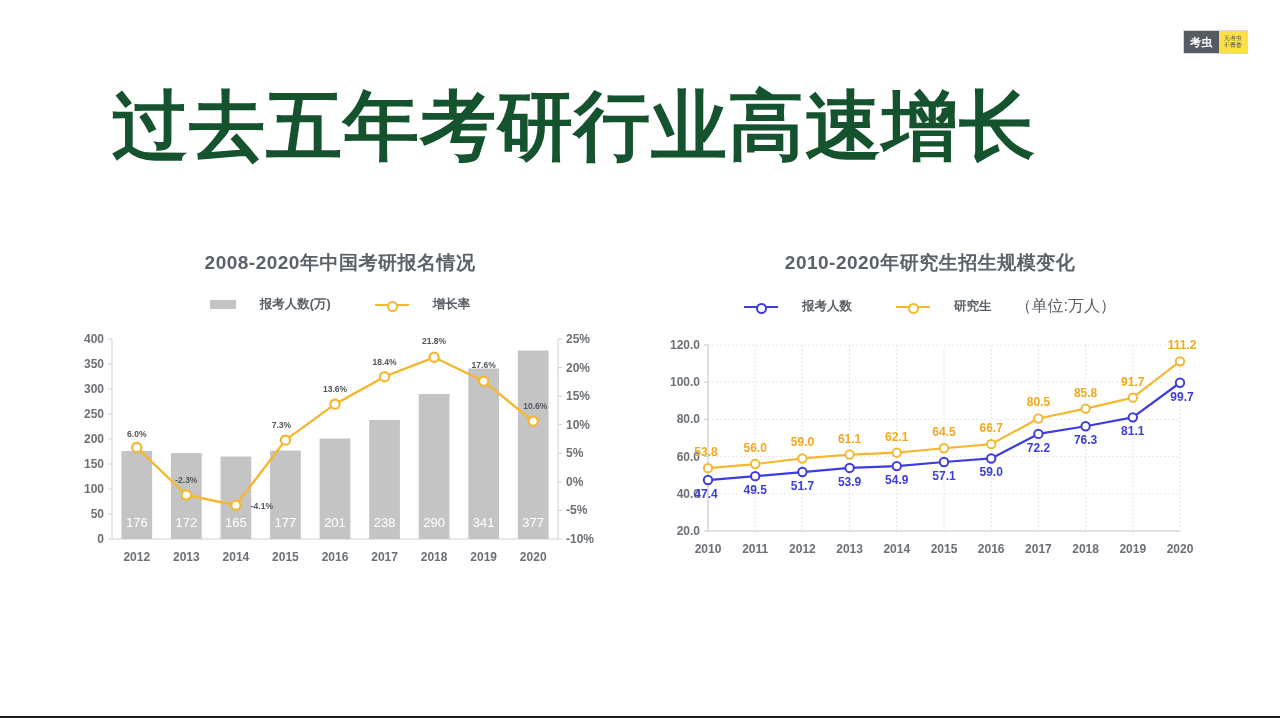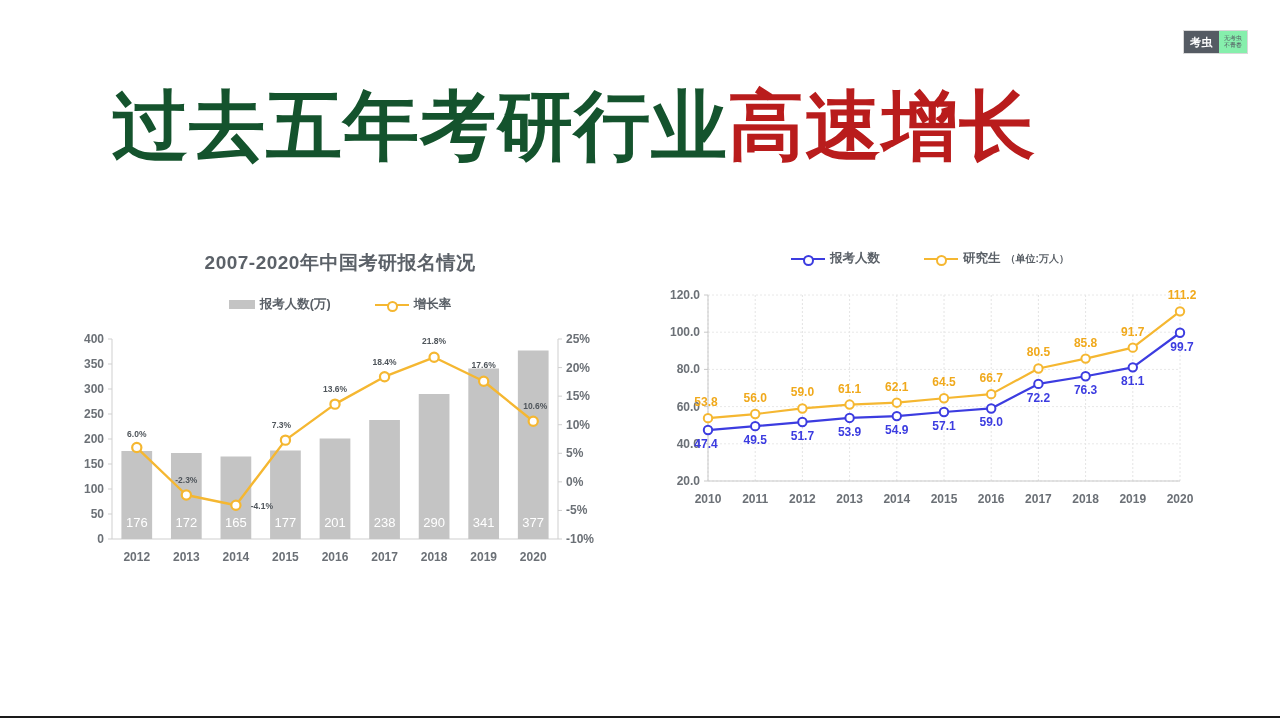--- a/index.html
+++ b/index.html
@@ -16,21 +16,21 @@
     border-bottom: 2px solid #1a1a1a;
   }
 
   
   .watermark {
     position: absolute;
     top: 30px; right: 32px;
     display: flex;
     align-items: stretch;
     border: 1px solid #d8d8d8;
-    background: #86efac;
+    background: #fde047;
     height: 24px;
   }
   .wm-main {
     background: #555b63;
     color: #ffffff;
     font-size: 11px;
     font-weight: bold;
     letter-spacing: .5px;
     padding: 0 6px;
     display: flex; align-items: center;
@@ -48,21 +48,21 @@
   .title {
     position: absolute;
     left: 112px; top: 84px;
     font-size: 76px;
     font-weight: bold;
     letter-spacing: 1px;
     white-space: nowrap;
     line-height: 1.1;
   }
   .title .t-gray { color: #14532d; }
-  .title .t-accent { color: #b91c1c; }
+  .title .t-accent { color: #14532d; }
 
   
   .panel { position: absolute; top: 250px; }
   .panel-left  { left: 70px;  width: 540px; }
   .panel-right { left: 650px; width: 560px; }
 
   .panel-title {
     text-align: center;
     font-size: 19px;
     font-weight: bold;
@@ -71,40 +71,40 @@
     margin-bottom: 20px;
   }
   .legend {
     display: flex;
     justify-content: center;
     align-items: center;
     gap: 44px;
     margin-bottom: 16px;
   }
   .legend-item {
-    display: flex; align-items: center; gap: 5px;
+    display: flex; align-items: center; gap: 24px;
     font-size: 12.5px; font-weight: bold; color: #595f66;
     white-space: nowrap;
     justify-content: flex-end;
   }
   .sw-bar { width: 26px; height: 9px; background: #c4c4c4; display:block; }
   .sw-line { position: relative; width: 34px; height: 10px; display:block; }
   .sw-line::before {
     content:""; position:absolute; left:0; top:4px; width:34px; height:2px;
   }
   .sw-line::after {
     content:""; position:absolute; left:12px; top:1px;
     width:7px; height:7px; border-radius:50%;
     background:#fff; border:2px solid currentColor;
   }
   .sw-orange { color:#f5b731; }
   .sw-orange::before { background:#f5b731; }
   .sw-blue { color:#3c3ce0; }
   .sw-blue::before { background:#3c3ce0; }
-  .legend-unit { font-size: 10px; font-weight: bold; color:#595f66; }
+  .legend-unit { font-size: 16px; font-weight: normal; color:#595f66; }
 
   
   .plot-wrap { position: relative; }
   svg { display: block; overflow: visible; }
   .axis-txt {
     font-family: "Liberation Sans", "DejaVu Sans", sans-serif;
     font-size: 12px; fill: #6b7076; font-weight: bold;
   }
   .bar-label {
     font-family: "Liberation Sans", "DejaVu Sans", sans-serif;
@@ -134,21 +134,21 @@
       <span>无考虫</span>
       <span>不青春</span>
     </div>
   </div>
 
   <h1 class="title">
     <span class="t-gray">过去五年考研行业</span><span class="t-accent">高速增长</span>
   </h1>
 
   <div class="panel panel-left">
-    <div class="panel-title">2007-2020年中国考研报名情况</div>
+    <div class="panel-title">2008-2020年中国考研报名情况</div>
     <div class="legend">
       <div class="legend-item">
         <span class="sw-bar"></span>
         <span>报考人数(万)</span>
       </div>
       <div class="legend-item">
         <span class="sw-line sw-orange"></span>
         <span>增长率</span>
       </div>
     </div>
@@ -236,20 +236,21 @@
           <text x="265" y="232" class="axis-txt" text-anchor="middle">2016</text>
           <text x="314.55555555555554" y="232" class="axis-txt" text-anchor="middle">2017</text>
           <text x="364.11111111111114" y="232" class="axis-txt" text-anchor="middle">2018</text>
           <text x="413.6666666666667" y="232" class="axis-txt" text-anchor="middle">2019</text>
           <text x="463.22222222222223" y="232" class="axis-txt" text-anchor="middle">2020</text>
         </svg>
     </div>
   </div>
 
   <div class="panel panel-right">
+    <div class="panel-title">2010-2020年研究生招生规模变化</div>
     <div class="legend">
       <div class="legend-item">
         <span class="sw-line sw-blue"></span>
         <span>报考人数</span>
       </div>
       <div class="legend-item">
         <span class="sw-line sw-orange"></span>
         <span>研究生</span>
         <span class="legend-unit">（单位:万人）</span>
       </div>

